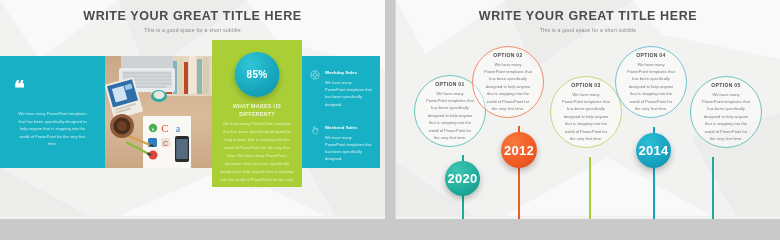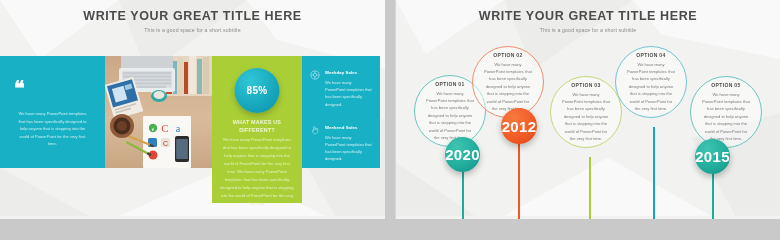--- a/index.html
+++ b/index.html
@@ -39,21 +39,21 @@
     margin:22px 0 0 14px; font-family:"Liberation Serif", serif;
   }
   .quote-text {
     color:#cdeff4; font-size:4.1px; line-height:1.85; text-align:center;
     padding:0 16px; margin-top:12px;
   }
   .p-photo {
     left:105px; top:56px; width:107px; height:112px; overflow:hidden;
   }
   .p-green {
-    left:212px; top:56px; width:90px; height:147px; background:#aacf36;padding-left:44px;
+    left:212px; top:40px; width:90px; height:147px; background:#aacf36;padding-left:44px;
   }
   .badge {
     position:absolute; left:50%; top:12px; transform:translateX(-50%);
     width:45px; height:45px; border-radius:50%;
     background:radial-gradient(circle at 35% 28%, #2fc6d6 0%, #17a7bd 58%, #0f8fa8 100%);
     box-shadow:0 3px 6px rgba(0,0,0,.22);
     display:flex; align-items:center; justify-content:center;
     color:#fff; font-size:10px; font-weight:bold; letter-spacing:.3px;
   }
   .green-head {
@@ -90,22 +90,23 @@
   .ring h5 {
     font-size:5px; font-weight:bold; color:#4d4d4d; letter-spacing:.35px;
     margin-bottom:3px;
   }
   .ring p {
     font-size:4.1px; line-height:1.8; color:#7c7c7c; padding:0 11px;
   }
   .node {
     position:absolute; border-radius:50%;
     display:flex; align-items:center; justify-content:center;
-    color:#fff; font-weight:bold; font-size:15px; letter-spacing:.3px;
+    color:#fff; font-weight:bold; font-size:13px; letter-spacing:.3px;
     box-shadow:0 3px 6px rgba(0,0,0,.25);
+    margin-top:24px;
   }
   .bottombar {
     position:absolute; left:0; bottom:0; width:780px; height:3px;
     background:#c9c9c9;
   }
 </style>
 </head>
 <body>
 
 <div class="deck">
@@ -282,25 +283,25 @@
 
       <div class="ring" style="left:154px;top:76px;width:72px;height:72px;border:0.8px solid #c1da79;">
         <h5>OPTION 03</h5>
         <p>We have many PowerPoint templates that has been specifically designed to help anyone that is stepping into the world of PowerPoint for the very first time.</p>
       </div>
 
       <div class="ring" style="left:219px;top:46px;width:72px;height:72px;border:0.8px solid #73c3d4;">
         <h5>OPTION 04</h5>
         <p>We have many PowerPoint templates that has been specifically designed to help anyone that is stepping into the world of PowerPoint for the very first time.</p>
       </div>
+      <div class="node" style="left:240px;top:109px;width:35px;height:35px;background:radial-gradient(circle at 35% 28%,#2dbcd6 0%,#16a3c0 60%,#0d87a1 100%);">
+        <span>2014</span>
+      </div>
 
       <div class="ring" style="left:294px;top:76px;width:72px;height:72px;border:0.8px solid #6cc6bd;">
         <h5>OPTION 05</h5>
         <p>We have many PowerPoint templates that has been specifically designed to help anyone that is stepping into the world of PowerPoint for the very first time.</p>
       </div>
-      <div class="node" style="left:299px;top:139px;width:35px;height:35px;background:radial-gradient(circle at 35% 28%,#3fc4b1 0%,#1fab9b 60%,#148e80 100%);">
-        <span>2015</span>
-      </div>
     </div>
   </div>
 
   <div class="bottombar"></div>
 </div>
 
 </body></html>

